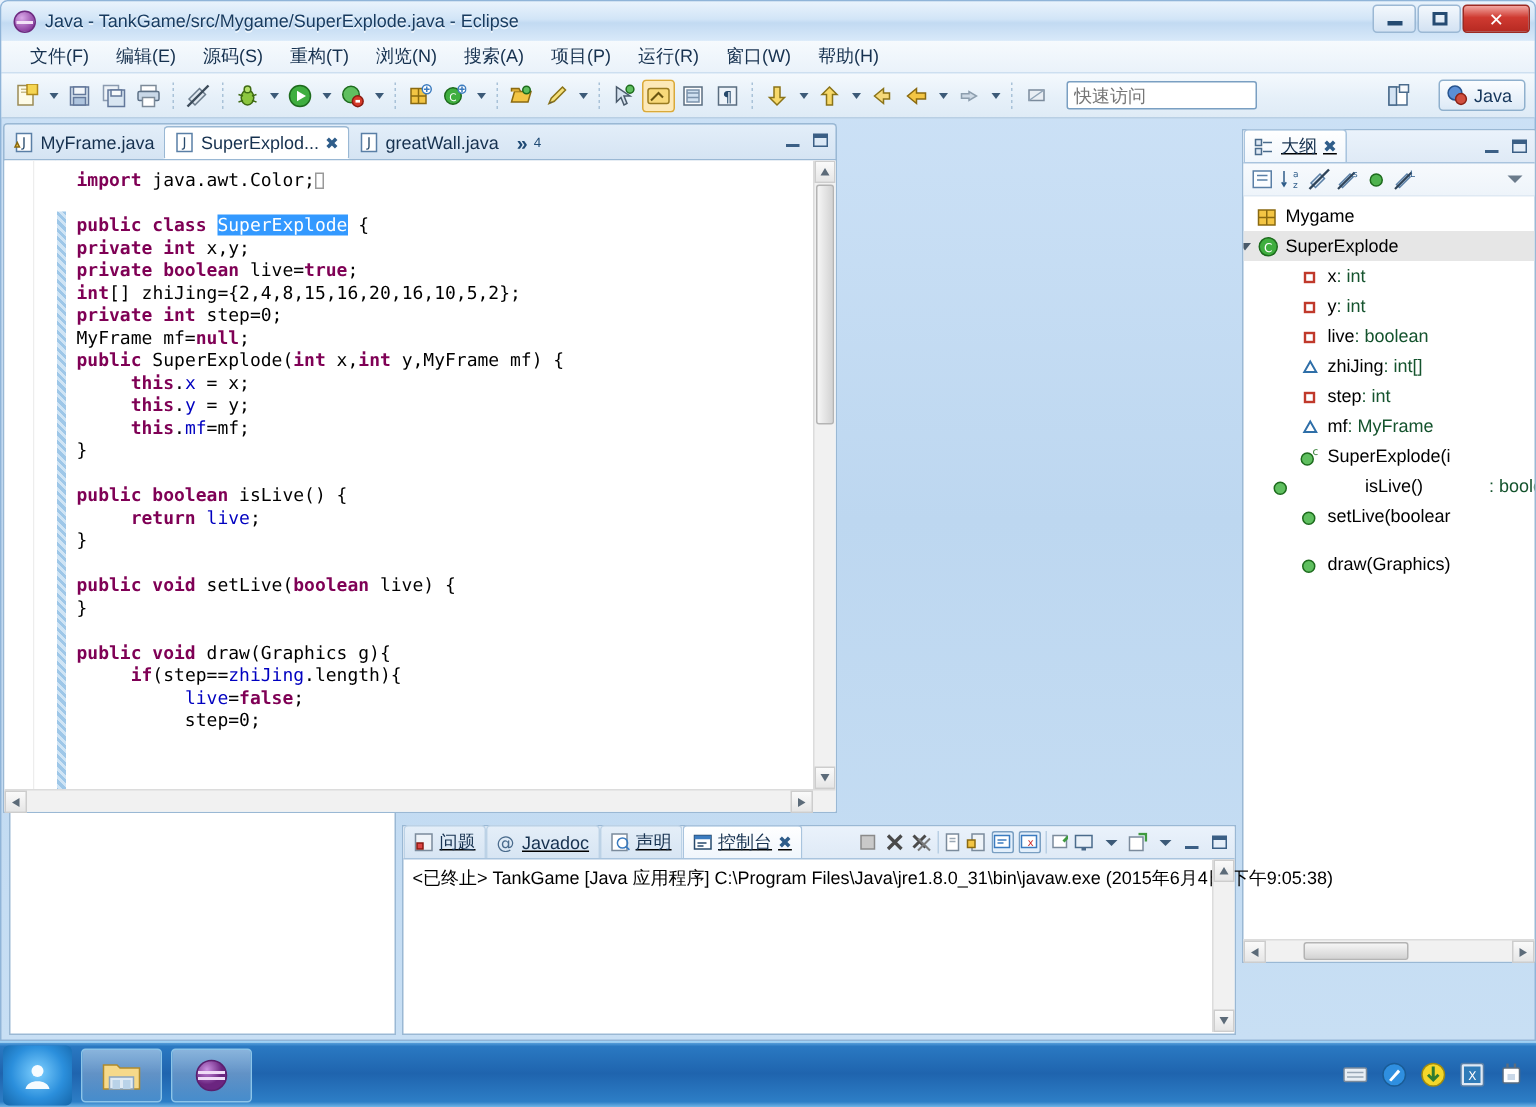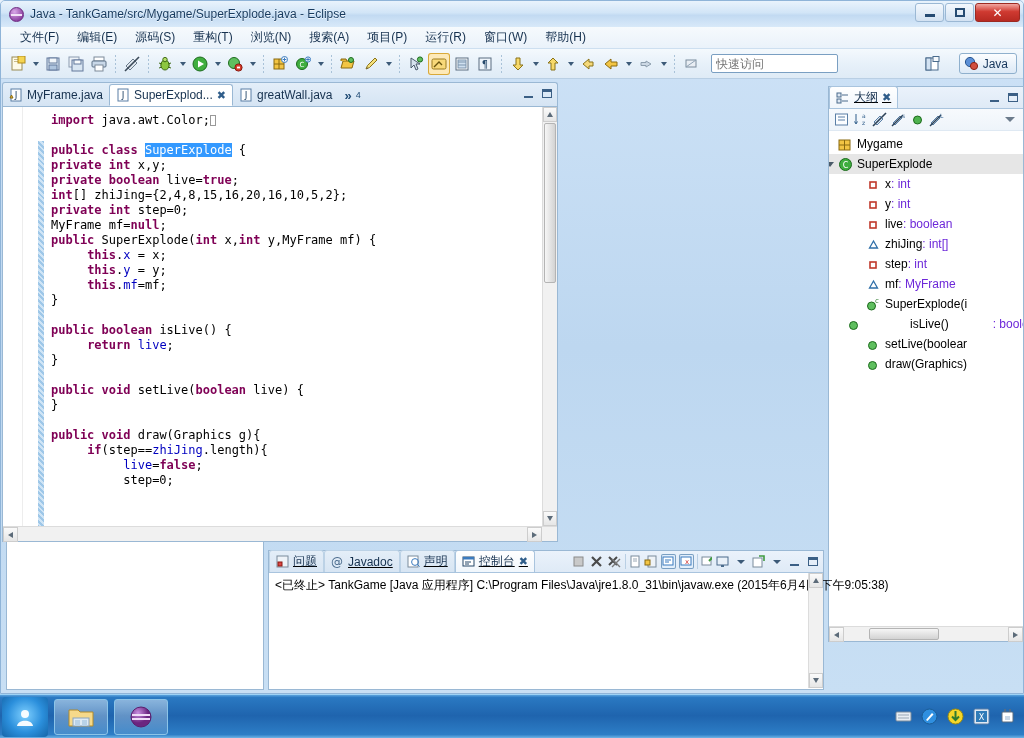--- a/index.html
+++ b/index.html
@@ -198,21 +198,21 @@
   .arrow-gl { width:0;height:0; }
   .ar-up { border-left:3.5px solid transparent;border-right:3.5px solid transparent;border-bottom:5px solid #5c6b79;}
   .ar-dn { border-left:3.5px solid transparent;border-right:3.5px solid transparent;border-top:5px solid #5c6b79;}
   .ar-lf { border-top:3.5px solid transparent;border-bottom:3.5px solid transparent;border-right:5px solid #5c6b79;}
   .ar-rt { border-top:3.5px solid transparent;border-bottom:3.5px solid transparent;border-left:5px solid #5c6b79;}
 
   
   #outline { left:826px; top:4px; width:196px; height:556px; }
   .outline-row { display:flex; align-items:center; height:20px; font-size:12px; padding-left:6px; white-space:nowrap;}
   .outline-row.selected { background:#e6e6e6; }
-  .type-txt { color:#6d28d9; }
+  .type-txt { color:#14532d; }
   .o-ico { width:16px; height:14px; margin-right:4px; display:flex; align-items:center; justify-content:center;}
 
   
   #console { left:266px; top:468px; width:556px; height:140px; }
   .console-body { font-family:"Liberation Sans",sans-serif; font-size:12px; padding:4px 6px; position:relative; height: calc(100% - 23px); }
   .console-line { color:#000; white-space:nowrap; }
 
   
   .taskbar {
     position:absolute; left:0; bottom:0; width:1024px; height:44px;
@@ -921,21 +921,21 @@
               <span class="type-txt"> : booleà</span>
             </div>
             <div class="outline-row" style="padding-left: 36px;">
               <span class="o-ico">
                 <svg width="15" height="15">
                   <circle cx="6.5" cy="8.5" r="4" fill="#5fbf5f" stroke="#1d6b1d"></circle>
                 </svg>
               </span>
               <span>setLive(boolear</span>
             </div>
-            <div class="outline-row" style="padding-left: 36px;">
+            <div class="outline-row" style="padding-left: 36px; margin-top: 12px;">
               <span class="o-ico">
                 <svg width="15" height="15">
                   <circle cx="6.5" cy="8.5" r="4" fill="#5fbf5f" stroke="#1d6b1d"></circle>
                 </svg>
               </span>
               <span>draw(Graphics)</span>
             </div>
           </div>
         <div style="position:absolute;left:0;right:0;bottom:0;height:15px;background:#f1f1f1;border-top:1px solid #dcdcdc">
           <div style="position:absolute;left:0;top:0;width:15px;height:15px;display:flex;align-items:center;justify-content:center;background:linear-gradient(180deg,#fafafa,#e6e6e6);border:1px solid #cdcdcd">

